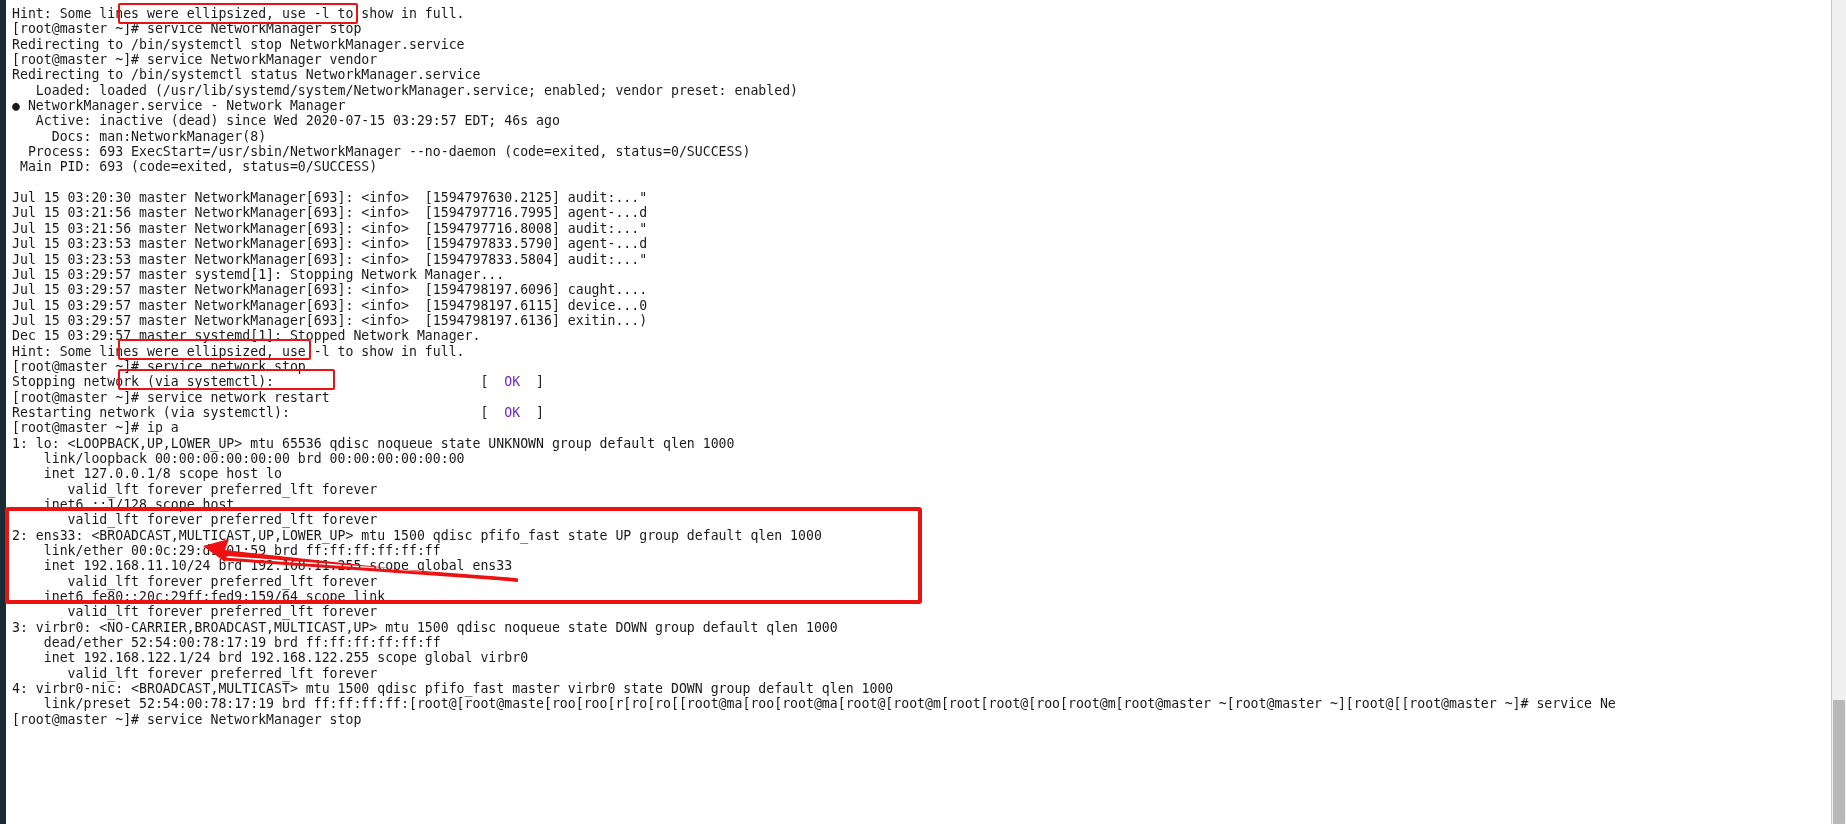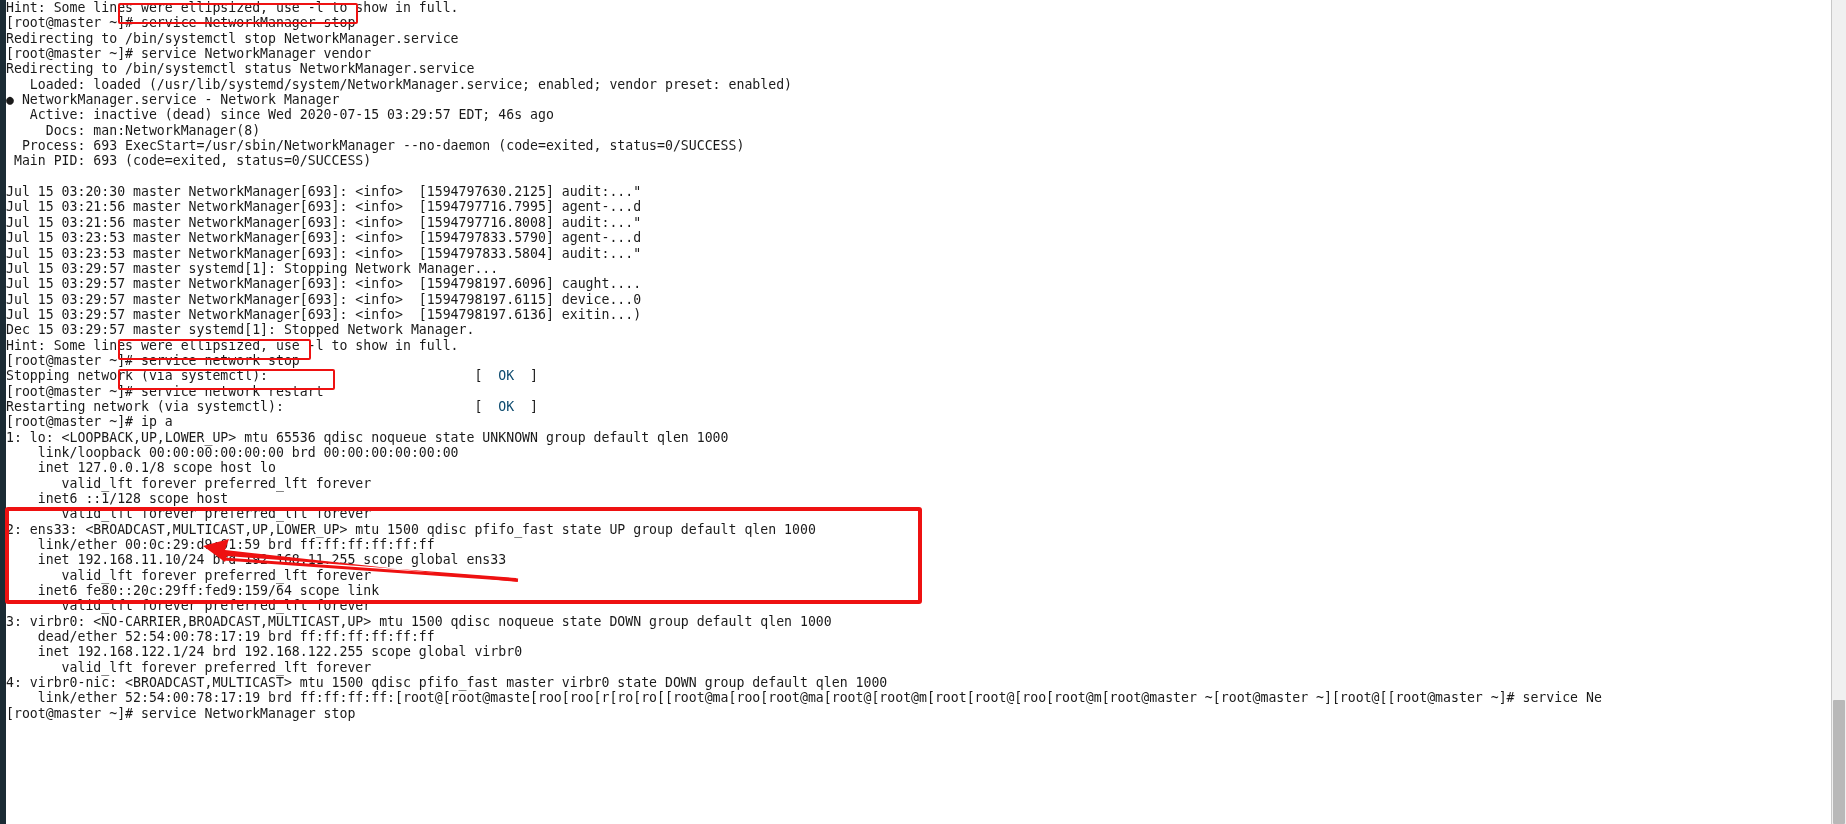--- a/index.html
+++ b/index.html
@@ -54,32 +54,32 @@
     height: 700px;
     background: #1b2b34;
   }
 
   #term {
     position: absolute;
     left: 6px;
     top: 0;
     width: 1826px;
     height: 672px;
-    padding: 0;
+    padding: 6px;
   }
   .line {
     height: 15.35px;
     line-height: 15.35px;
     font-size: 13.2px;
     color: #1a1a1a;
     white-space: pre;
     letter-spacing: 0px;
   }
   .line.blank { color: transparent; }
-  .ok { color: #0c4a6e; }
+  .ok { color: #6d28d9; }
 
   
   .ann-box {
     position: absolute;
     border: 2px solid #ee1111;
     border-radius: 2px;
     pointer-events: none;
     box-sizing: border-box;
   }
   .ann-box.thick { border-width: 4px; border-radius: 3px; }
@@ -134,21 +134,21 @@
       <div class="line">    link/ether 00:0c:29:d9:01:59 brd ff:ff:ff:ff:ff:ff</div>
       <div class="line">    inet 192.168.11.10/24 brd 192.168.11.255 scope global ens33</div>
       <div class="line">       valid_lft forever preferred_lft forever</div>
       <div class="line">    inet6 fe80::20c:29ff:fed9:159/64 scope link</div>
       <div class="line">       valid_lft forever preferred_lft forever</div>
       <div class="line">3: virbr0: &lt;NO-CARRIER,BROADCAST,MULTICAST,UP&gt; mtu 1500 qdisc noqueue state DOWN group default qlen 1000</div>
       <div class="line">    dead/ether 52:54:00:78:17:19 brd ff:ff:ff:ff:ff:ff</div>
       <div class="line">    inet 192.168.122.1/24 brd 192.168.122.255 scope global virbr0</div>
       <div class="line">       valid_lft forever preferred_lft forever</div>
       <div class="line">4: virbr0-nic: &lt;BROADCAST,MULTICAST&gt; mtu 1500 qdisc pfifo_fast master virbr0 state DOWN group default qlen 1000</div>
-      <div class="line">    link/ether 52:54:00:78:17:19 brd ff:ff:ff:ff:[root@[root@maste[roo[roo[r[ro[ro[[root@ma[roo[root@ma[root@[root@m[root[root@[roo[root@m[root@master ~[root@master ~][root@[[root@master ~]# service Ne</div>
+      <div class="line">    link/preset 52:54:00:78:17:19 brd ff:ff:ff:ff:[root@[root@maste[roo[roo[r[ro[ro[[root@ma[roo[root@ma[root@[root@m[root[root@[roo[root@m[root@master ~[root@master ~][root@[[root@master ~]# service Ne</div>
       <div class="line">[root@master ~]# service NetworkManager stop</div>
     </div>
 
   <div class="scrollbar-dark"></div>
   <div class="scrollbar-track">
     <div class="scrollbar-thumb"></div>
   </div>
 
   <div id="annotations">
       <div class="ann-box" style="left: 118px; top: 3px; width: 240px; height: 21px; border-color: rgb(238, 17, 17);"></div>

